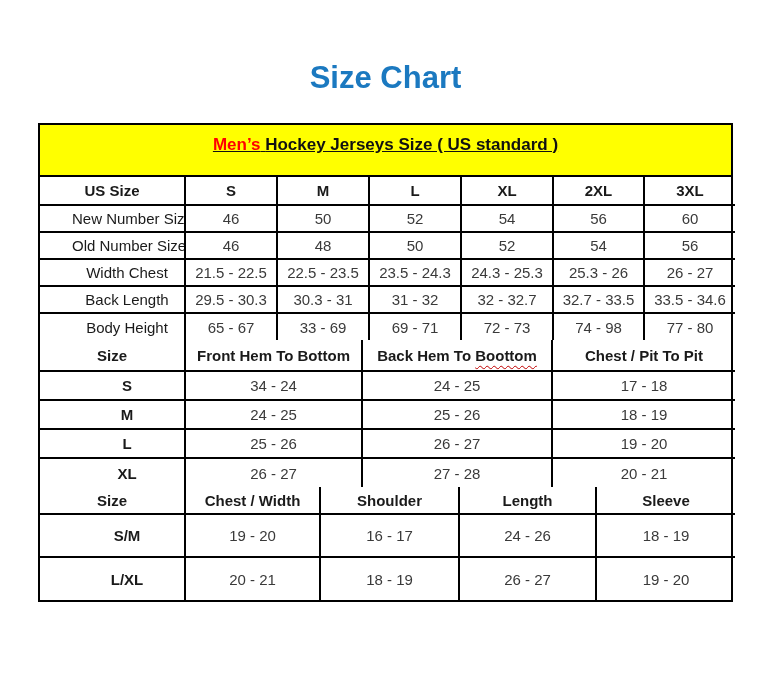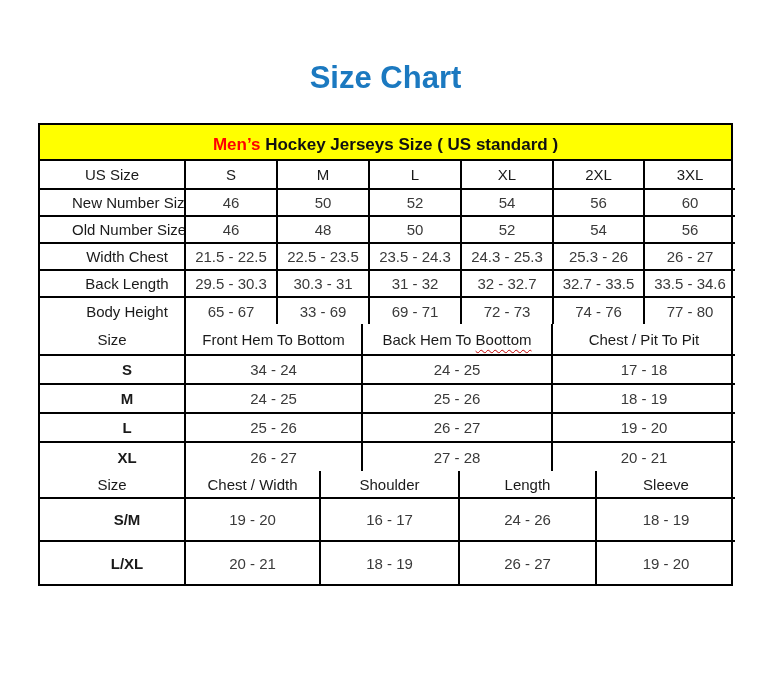--- a/index.html
+++ b/index.html
@@ -14,33 +14,33 @@
     letter-spacing:0px;
   }
   .chart-container{
     position:absolute;left:38px;top:123px;width:695px;
     border:2.5px solid #000;box-sizing:border-box;background:#fff;
   }
   .banner{
     background:#FFFF00;text-align:center;font-weight:bold;font-size:17px;color:#111;
     border-bottom:2px solid #000;box-sizing:border-box;
   }
-  .banner.mens{height:36px;line-height:40px;}
+  .banner.mens{height:52px;line-height:40px;text-decoration:underline;}
   .banner.womens{height:37px;line-height:37px;border-top:2px solid #000;}
   .banner.youth{height:32px;line-height:32px;border-top:2px solid #000;}
   .banner .hl{color:#FF0000;}
   table{
     border-collapse:collapse;table-layout:fixed;width:100%;
   }
   th,td{
     border-right:2px solid #000;border-bottom:2px solid #000;
     text-align:center;vertical-align:middle;padding:0 2px;
     font-size:15px;color:#1a1a1a;overflow:hidden;white-space:nowrap;
   }
-  th{font-weight:normal;}
+  th{font-weight:bold;}
   td{font-weight:normal;color:#3A3A3A;}
   th:last-child,td:last-child{border-right:none;}
   tr:last-child th,tr:last-child td{border-bottom:none;}
   td.rowlabel{color:#1a1a1a;padding-left:32px;}
   td.rowlabel.bold{font-weight:bold;}
   .mens-table tr{height:27px;}
   .mens-table tr.head{height:28px;}
   .womens-table tr{height:29px;}
   .womens-table tr.head{height:31px;}
   .youth-table tr{height:43px;}
@@ -117,21 +117,21 @@
       <td>32 - 32.7</td>
       <td>32.7 - 33.5</td>
       <td>33.5 - 34.6</td>
     </tr>
     <tr>
       <td class="rowlabel">Body Height</td>
       <td>65 - 67</td>
       <td>33 - 69</td>
       <td>69 - 71</td>
       <td>72 - 73</td>
-      <td>74 - 76</td>
+      <td>74 - 98</td>
       <td>77 - 80</td>
     </tr>
   </tbody>
     </table>
 
 
   <table class="womens-table">
     <colgroup>
       <col style="width:145px">
         <col style="width:177px">

